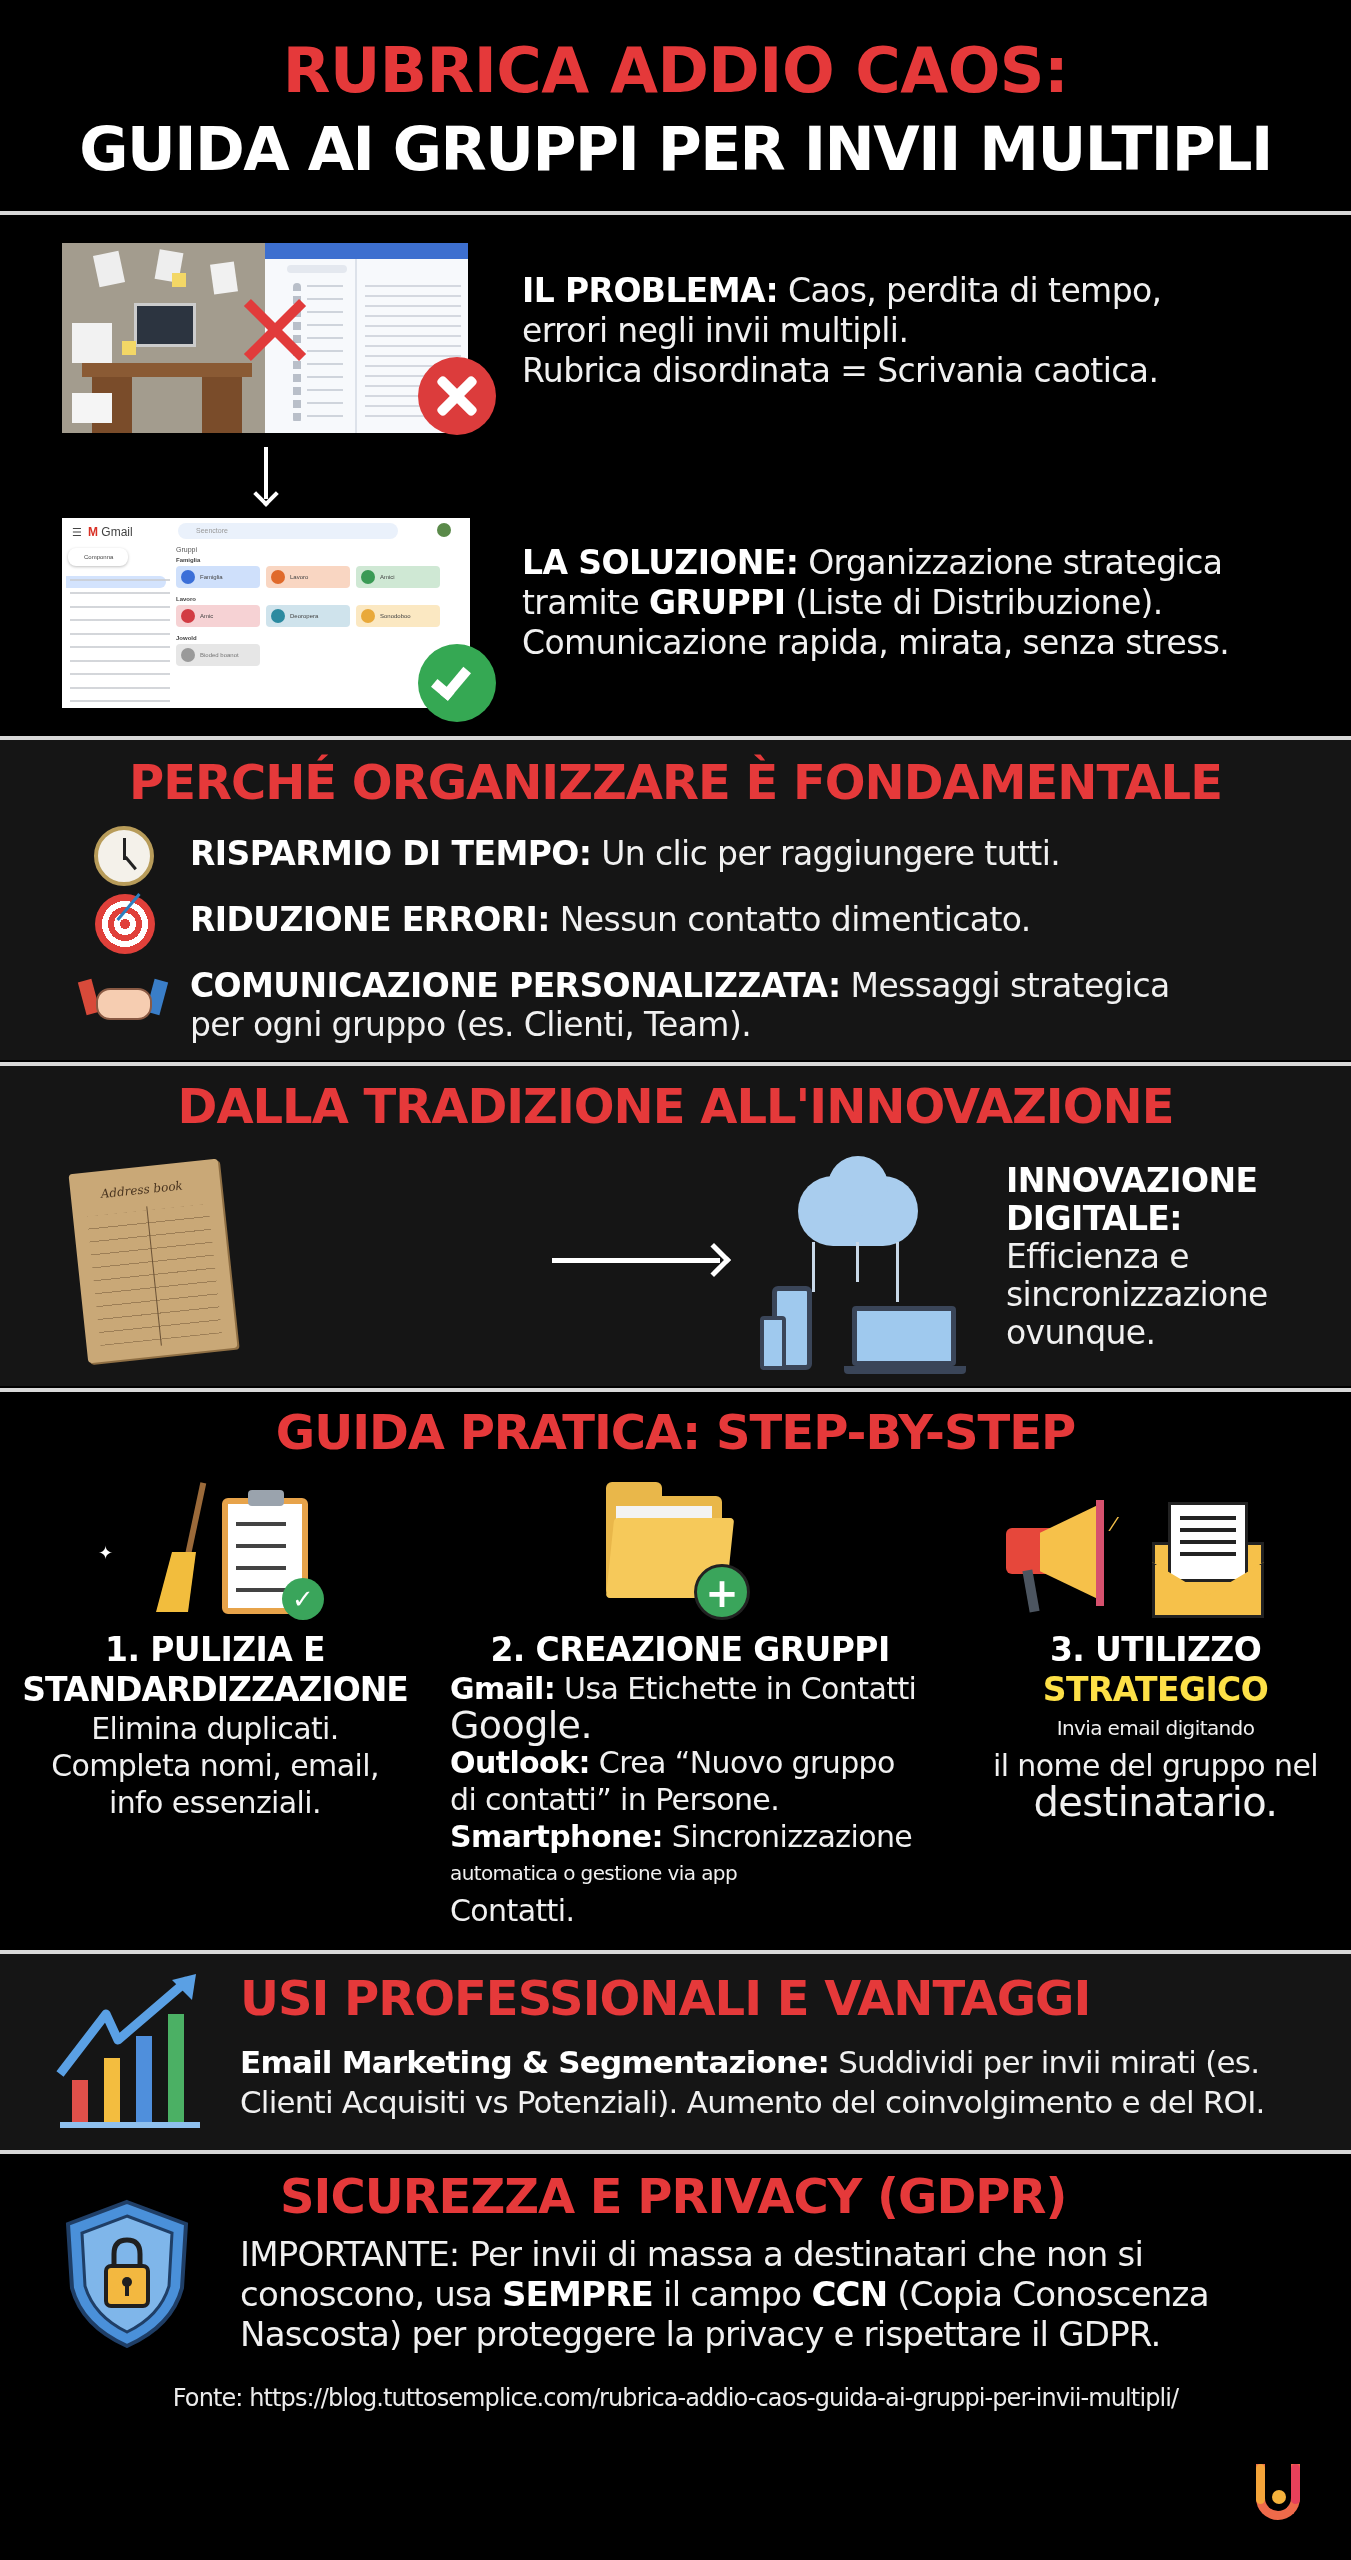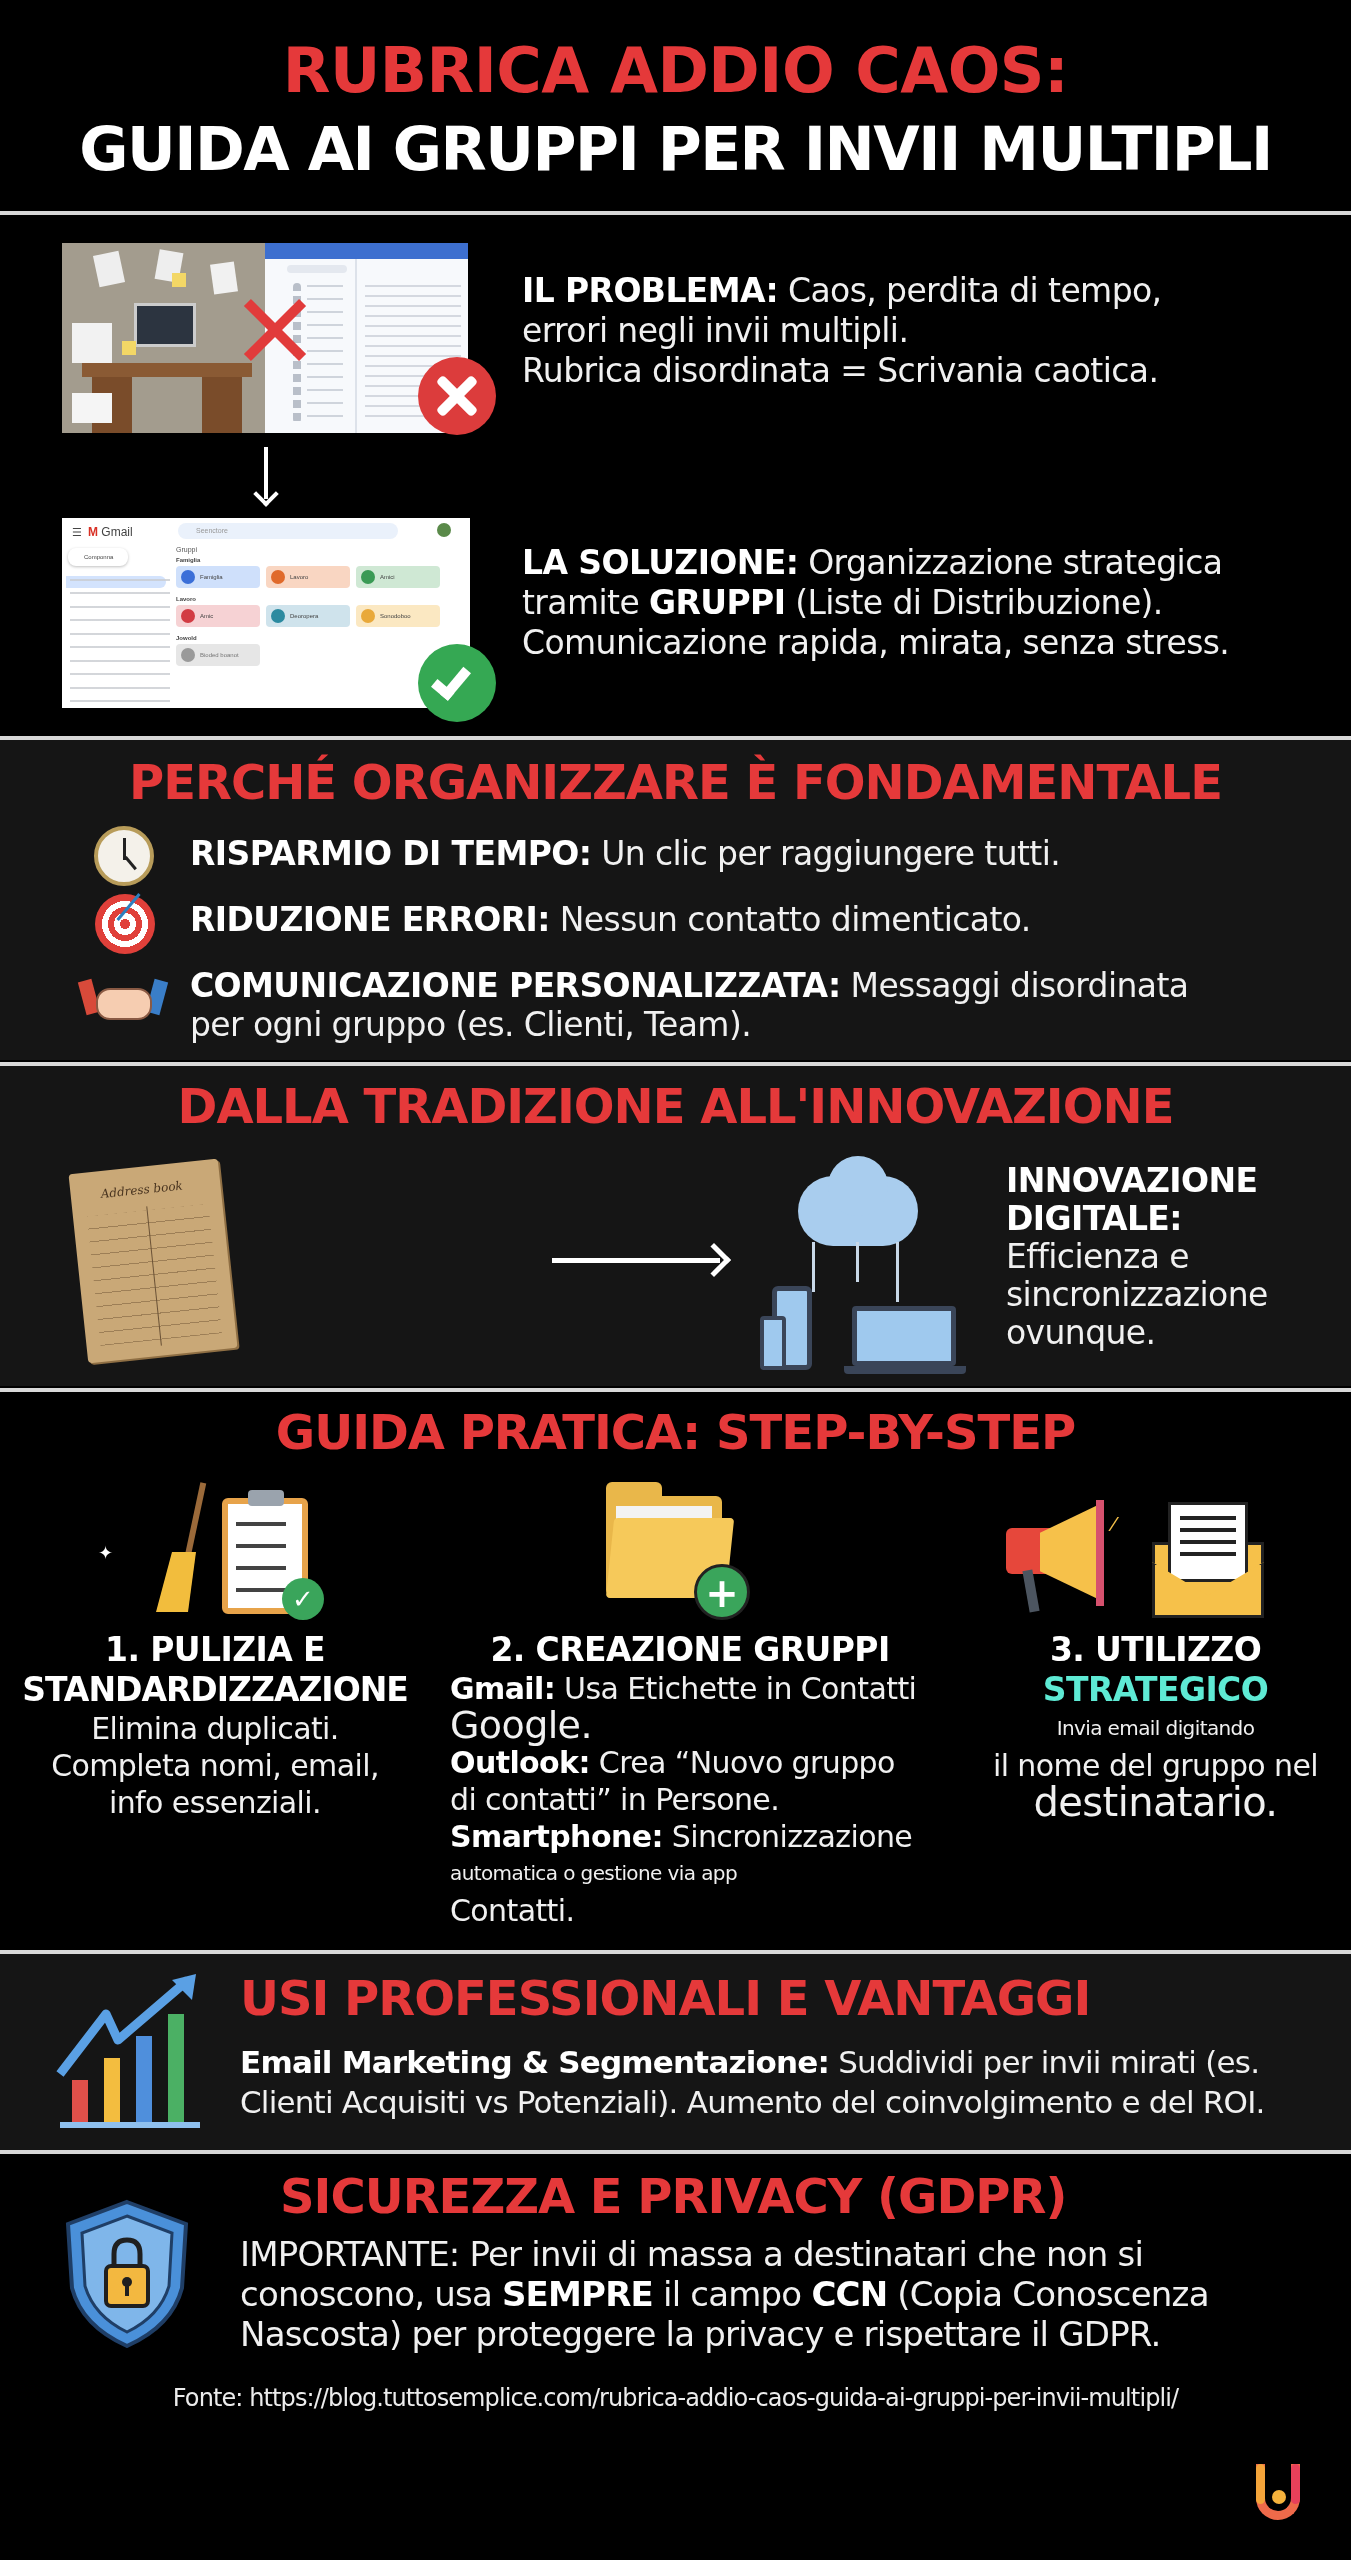--- a/index.html
+++ b/index.html
@@ -126,21 +126,21 @@
   <div class="body-txt" style="position:absolute;left:190px;top:160px;font-size:33px;">
     <b>RIDUZIONE ERRORI:</b><span> Nessun contatto dimenticato.</span>
   </div>
 
   <div class="icon" style="left:82px;top:232px;width:84px;height:56px;">
     <div style="position:absolute;left:0;top:8px;width:14px;height:34px;background:#d84a3a;transform:rotate(-15deg);"></div>
     <div style="position:absolute;left:68px;top:8px;width:14px;height:34px;background:#3a7ec8;transform:rotate(15deg);"></div>
     <div style="position:absolute;left:14px;top:16px;width:56px;height:32px;background:#f6cdb1;border-radius:14px;border:2px solid #8a5a44;"></div>
   </div>
   <div class="body-txt" style="position:absolute;left:190px;top:226px;font-size:33px;">
-    <div><b>COMUNICAZIONE PERSONALIZZATA:</b><span> Messaggi disordinata</span></div>
+    <div><b>COMUNICAZIONE PERSONALIZZATA:</b><span> Messaggi strategica</span></div>
     <div>per ogni gruppo (es. Clienti, Team).</div>
   </div>
 </div>
 <div class="divider" style="top:1062px;"></div>
 
 <div class="sec bg-gray" style="top:1066px;height:320px;">
   <div class="sec-head" style="position:absolute;top:12px;width:1351px;font-size:48px;">DALLA TRADIZIONE ALL'INNOVAZIONE</div>
 
   <div class="icon" style="left:60px;top:100px;width:180px;height:200px;">
     <div style="position:absolute;left:18px;top:0;width:150px;height:190px;background:#c9a877;transform:rotate(-6deg);border-radius:4px;box-shadow:2px 2px 0 #8f6f44;">
@@ -223,21 +223,21 @@
     <div class="body-txt" style="font-size:38px;line-height:37px;">Google.</div>
     <div class="body-txt" style="font-size:30px;line-height:37px;"><b>Outlook:</b><span> Crea “Nuovo gruppo</span></div>
     <div class="body-txt" style="font-size:30px;line-height:37px;">di contatti” in Persone.</div>
     <div class="body-txt" style="font-size:30px;line-height:37px;"><b>Smartphone:</b><span> Sincronizzazione</span></div>
     <div class="body-txt" style="font-size:20px;line-height:37px;">automatica o gestione via app</div>
     <div class="body-txt" style="font-size:30px;line-height:37px;">Contatti.</div>
   </div>
 
   <div style="position:absolute;left:960px;top:238px;width:391px;text-align:center;">
     <div class="body-txt" style="font-weight:bold;color:#fff;font-size:33px;line-height:40px;">3. UTILIZZO</div>
-    <div class="body-txt" style="font-weight:bold;color:#5eead4;font-size:33px;line-height:40px;">STRATEGICO</div>
+    <div class="body-txt" style="font-weight:bold;color:#fde047;font-size:33px;line-height:40px;">STRATEGICO</div>
     <div class="body-txt" style="font-size:20px;line-height:37px;">Invia email digitando</div>
     <div class="body-txt" style="font-size:30px;line-height:37px;">il nome del gruppo nel</div>
     <div class="body-txt" style="font-size:40px;line-height:37px;">destinatario.</div>
   </div>
 </div>
 <div class="divider" style="top:1950px;"></div>
 
 <div class="sec bg-gray" style="top:1954px;height:196px;">
   <div class="icon" style="left:56px;top:20px;width:150px;height:160px;">
     <div style="position:absolute;left:16px;top:106px;width:16px;height:42px;background:#e0504a;"></div>

